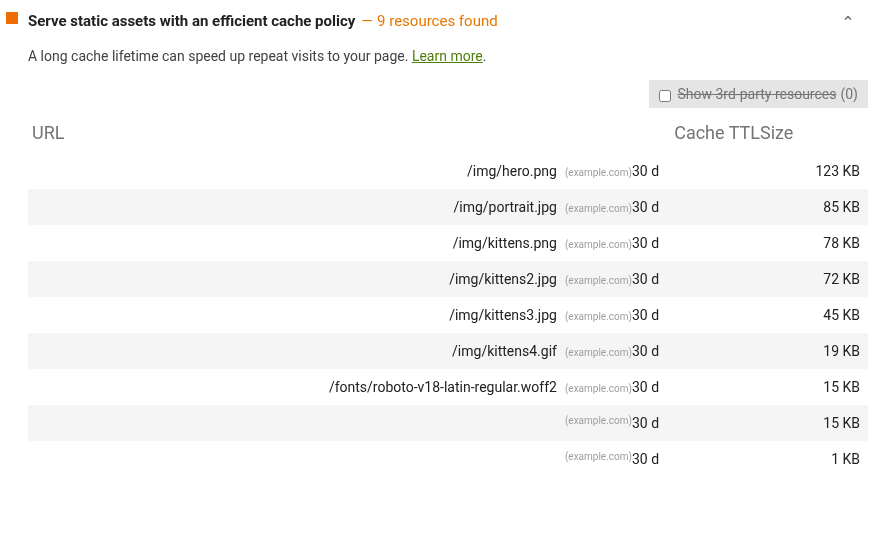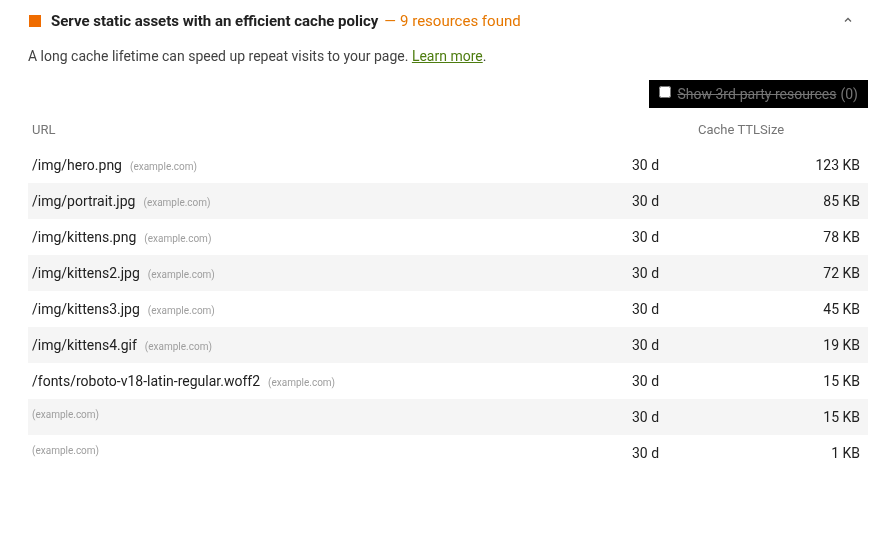--- a/index.html
+++ b/index.html
@@ -10,23 +10,22 @@
     body {
       font-family: Roboto, -apple-system, BlinkMacSystemFont, "Segoe UI", Arial, sans-serif;
       font-size: 14px;
       color: #212121;
       background: #fff;
       width: 880px;
       padding: 12px 0 0 0;
     }
     .header-row {
       display: flex;
-      align-items: center;
+      align-items: flex-start;
       padding: 0 20px 4px 4px;
-      margin-left: 23px;
     }
     .severity-square {
       width: 12px;
       height: 12px;
       background: #ef6c00;
       margin-right: 10px;
       margin-left: 2px;
       flex-shrink: 0;
     }
     .audit-title {
@@ -62,24 +61,24 @@
     .description a {
       color: #4d7c0f;
       text-decoration: underline;
     }
     .toggle-row {
       display: flex;
       justify-content: flex-end;
       padding: 6px 12px 6px 12px;
     }
     .toggle-box {
-      background: #000000;
+      background: #e5e5e5;
       padding: 6px 10px;
       display: flex;
-      align-items: flex-start;
+      align-items: flex-end;
       color: #757575;
       font-size: 14px;
     }
     .toggle-box input[type="checkbox"] {
       margin-right: 6px;
       width: 12px;
       height: 12px;
       accent-color: #757575;
     }
     .toggle-label-strike {
@@ -90,34 +89,34 @@
       margin-left: 4px;
     }
     .table {
       width: 100%;
       padding: 0 12px 4px 28px;
     }
     .thead {
       display: flex;
       padding: 8px 8px 10px 4px;
       color: #757575;
-      font-size: 13px;
+      font-size: 18px;
     }
     .col-url { flex: 1; text-align: left; }
     .col-ttl { width: 120px; text-align: right; }
     .col-size { width: 100px; }
     .row {
       display: flex;
       padding: 10px 8px 10px 4px;
       font-size: 14px;
     }
     .row:nth-child(even) {
       background: #f5f5f5;
     }
-    .row-url { flex: 1; display: flex; align-items: baseline; gap: 8px; }
+    .row-url { flex: 1; display: flex; align-items: baseline; gap: 8px; justify-content: flex-end; }
     .row-path { color: #212121; }
     .row-domain { color: #9e9e9e; font-size: 10px; }
     .row-ttl { width: 120px; text-align: left; color: #212121; }
     .row-size { width: 100px; text-align: right; color: #212121; margin-left: 8px; }
   </style>
 </head>
 <body>
 
 <div class="header-row">
   <div class="severity-square"></div>

